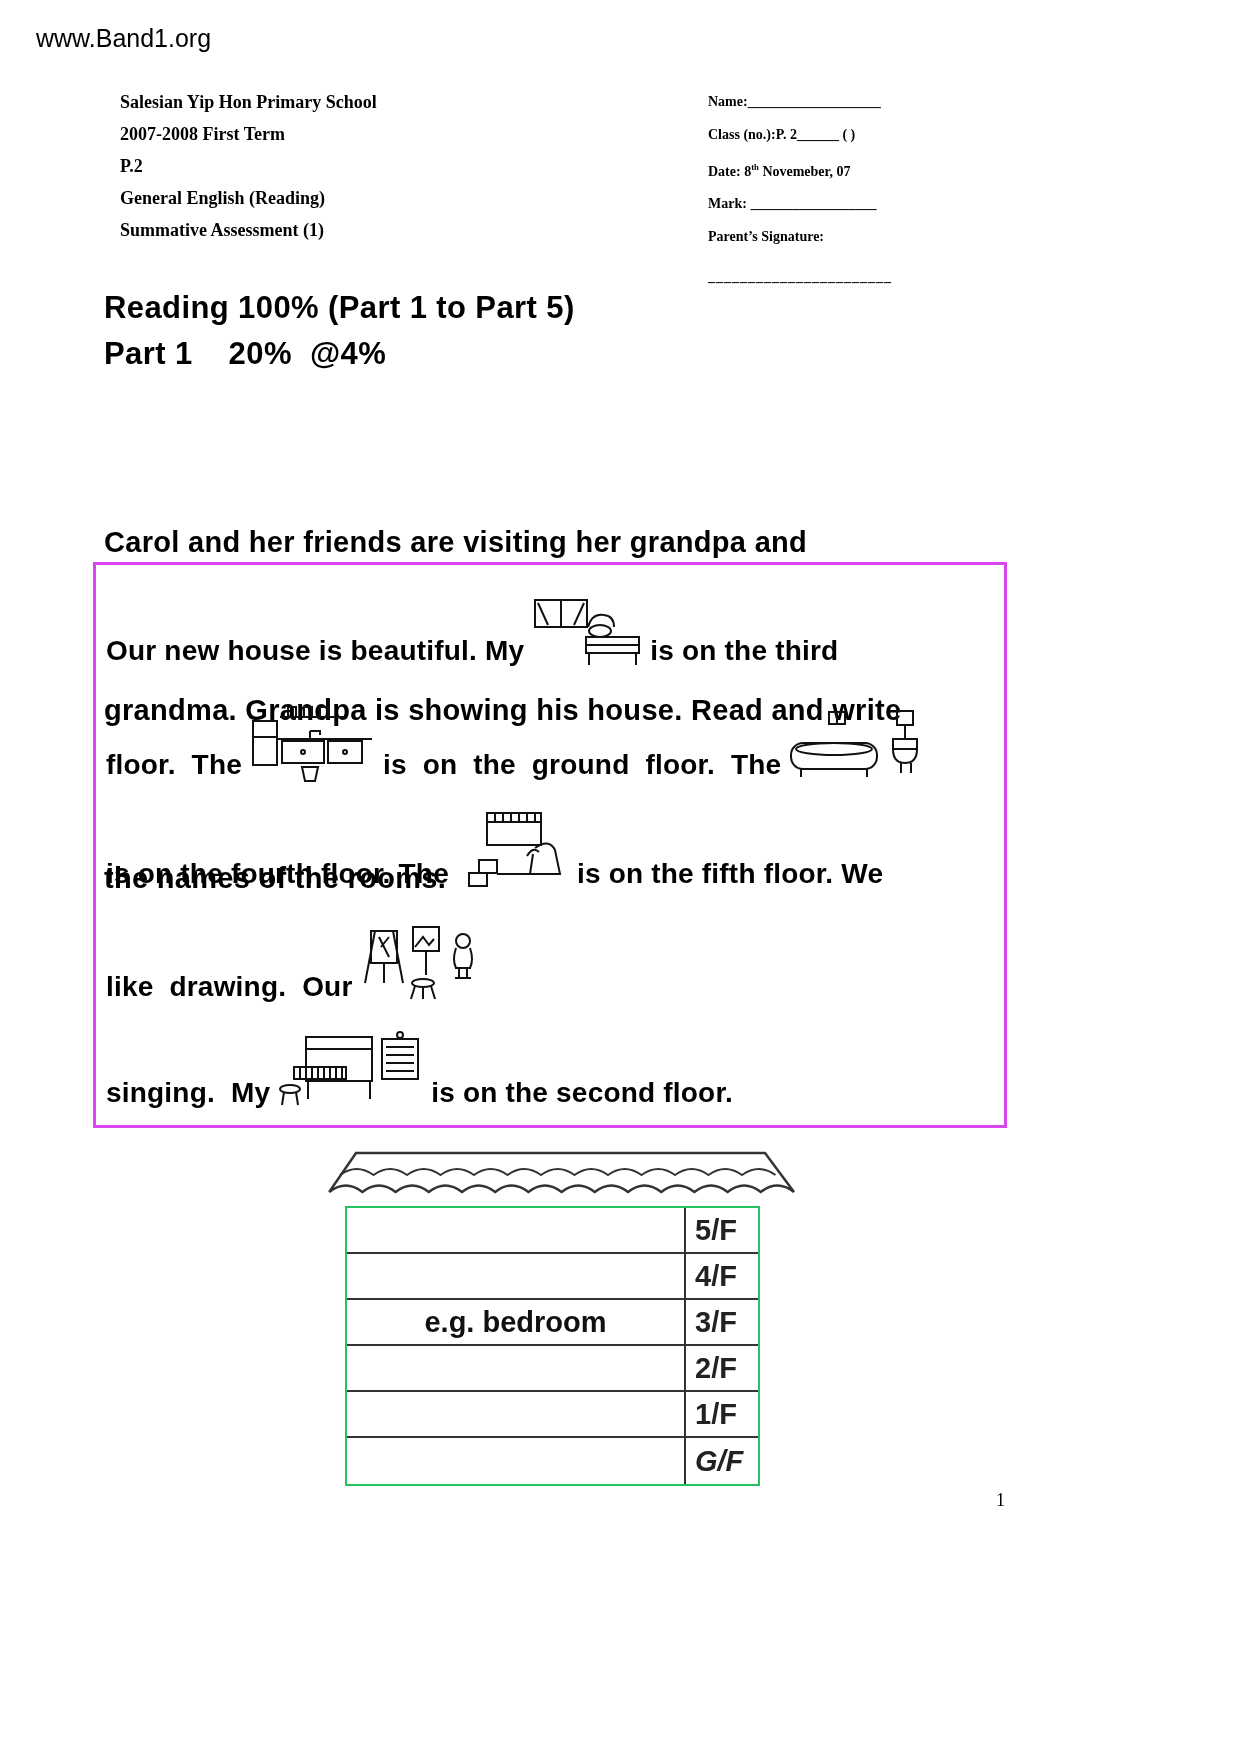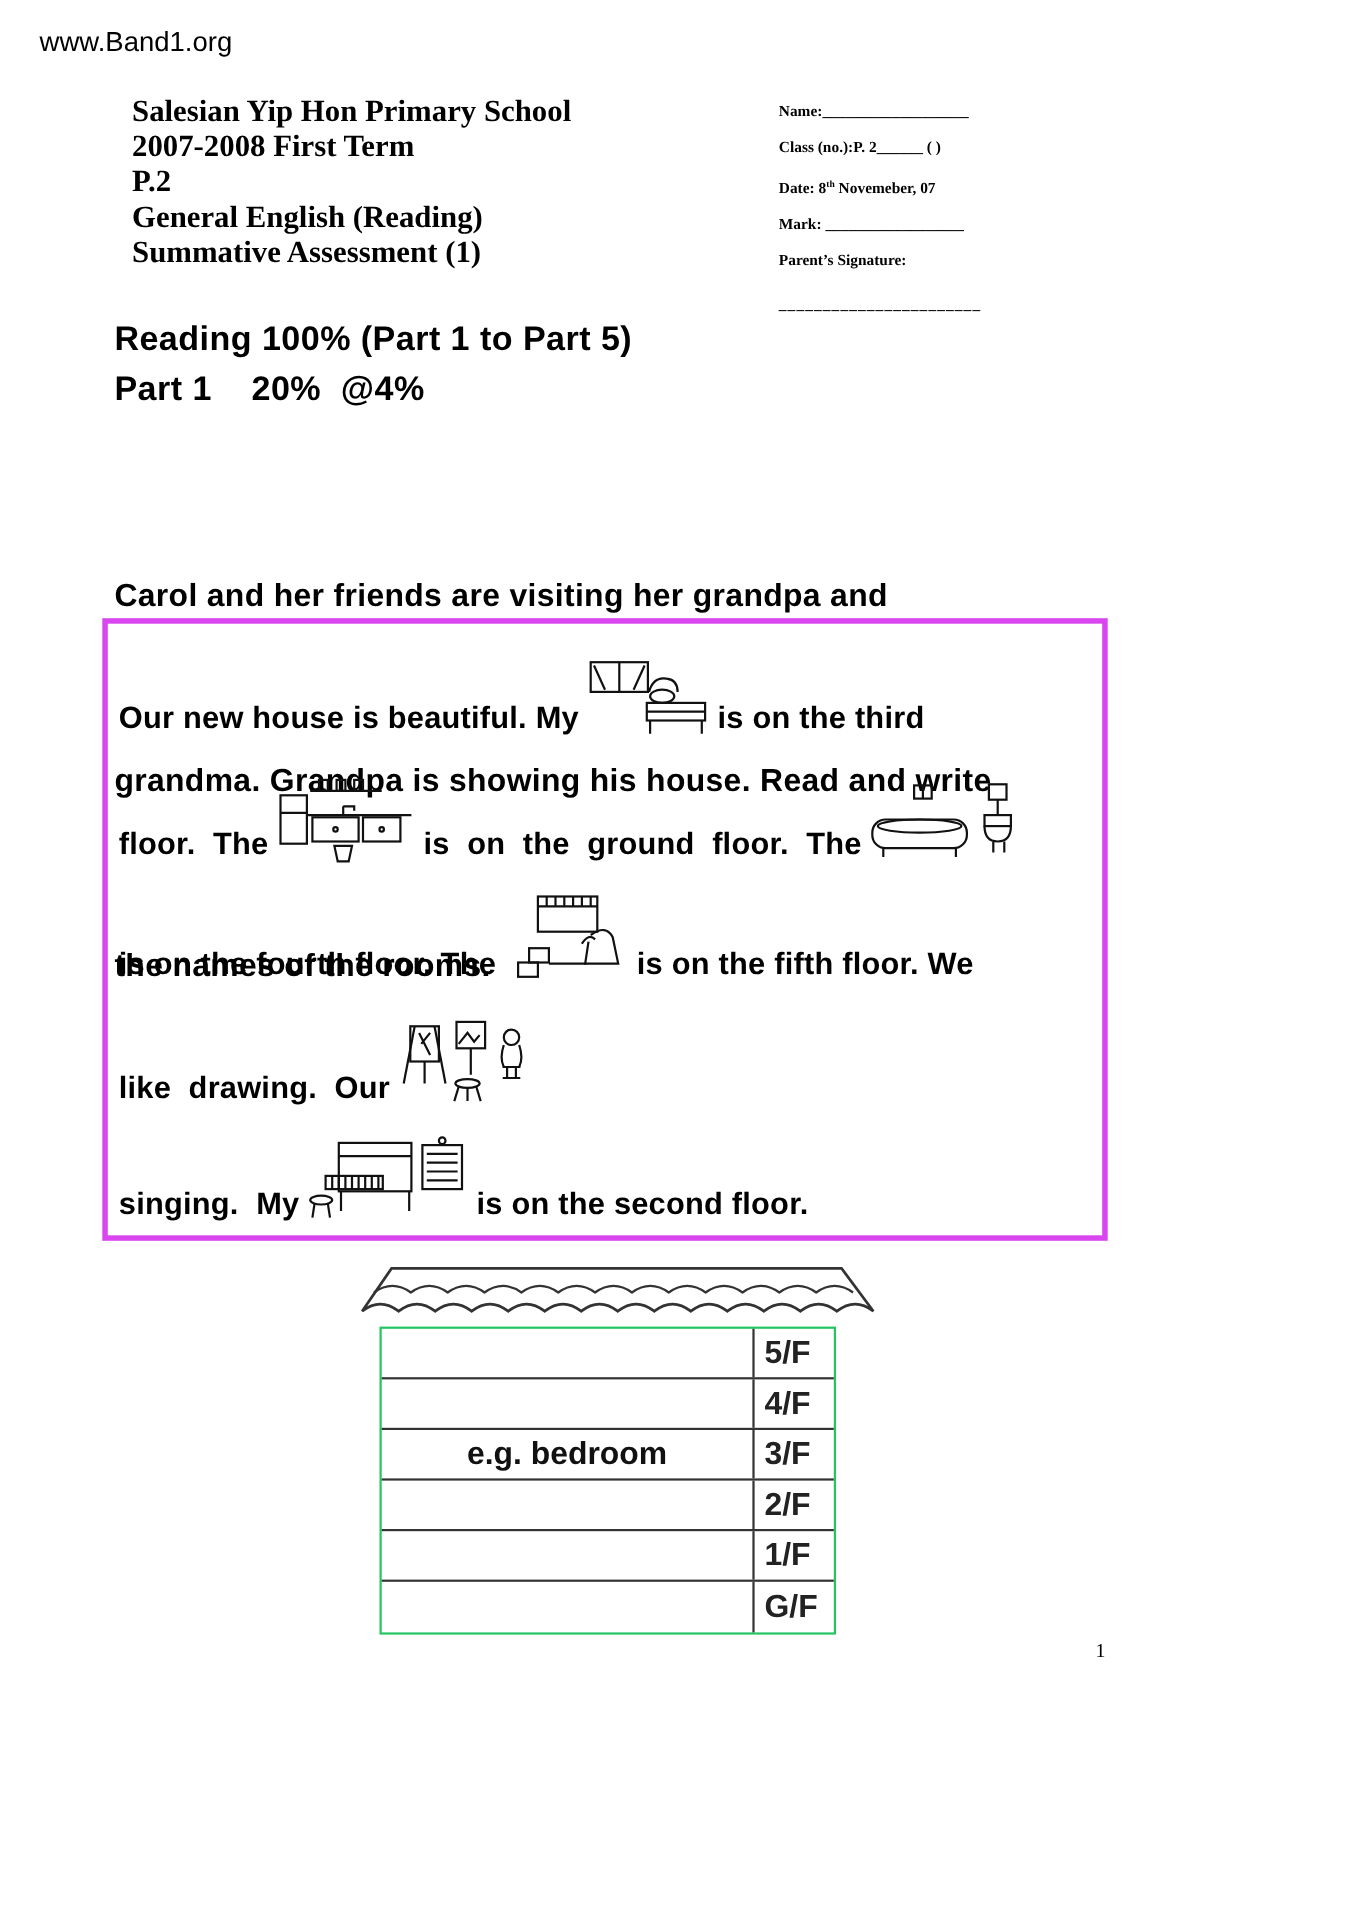--- a/index.html
+++ b/index.html
@@ -8,21 +8,21 @@
     position:relative; width:1240px; height:1754px; margin:0 auto;
     background:#ffffff; color:#000; overflow:hidden;
     font-family:"Liberation Serif", serif;
   }
   .watermark {
     position:absolute; left:36px; top:24px;
     font-family:"Liberation Sans", sans-serif; font-size:25px; color:#000;
   }
   .school-info {
     position:absolute; left:120px; top:86px;
-    font-weight:bold; font-size:28px; line-height:32px;
+    font-weight:bold; font-size:18px; line-height:32px;
   }
   .student-fields {
     position:absolute; left:708px; top:86px;
     font-weight:bold; font-size:14px; line-height:32.5px;
   }
   .student-fields .sig-line { margin-top:8px; letter-spacing:1px; }
   .sup { font-size:0.62em; vertical-align:super; }
   .title {
     position:absolute; left:104px; top:290px;
     font-family:"Liberation Sans", sans-serif; font-weight:bold; font-size:31px; letter-spacing:0.4px;
@@ -33,21 +33,21 @@
     font-family:"Liberation Sans", sans-serif; font-weight:bold; font-size:31px; letter-spacing:0.4px;
     white-space:pre;
   }
   .instructions {
     position:absolute; left:104px; top:402px;
     font-family:"Liberation Sans", sans-serif; font-weight:bold; font-size:29px;
     line-height:56px; letter-spacing:0.3px; white-space:pre;
   }
   .passage-box {
     position:absolute; left:93px; top:562px; width:914px; height:566px;
-    border:5px solid #d946ef; overflow:hidden;
+    border:3px solid #d946ef; overflow:hidden;
   }
   .passage-line {
     position:absolute; left:10px; right:10px;
     display:flex; align-items:flex-end;
     font-family:"Liberation Sans", sans-serif; font-weight:bold; font-size:28px;
     white-space:pre; letter-spacing:0.2px;
   }
   .passage-line:nth-child(1){ top:24px;  height:80px; }
   .passage-line:nth-child(2){ top:130px; height:88px; }
   .passage-line:nth-child(3){ top:241px; height:86px; }
@@ -56,21 +56,21 @@
   .passage-icon { margin:0 8px; flex:0 0 auto; }
   .passage-icon svg { display:block; }
   .passage-text { display:inline-block; padding-bottom:2px; }
 
   .house-roof { position:absolute; left:324px; top:1148px; }
   .house-table {
     position:absolute; left:345px; top:1206px; width:415px;
     border:2px solid #22c55e; background:#fff;
   }
   .floor-row { display:flex; height:46px; border-bottom:2px solid #333; }
-  .floor-row:last-child { border-bottom:none; }
+  .floor-row:last-child { border-bottom:none;font-style:italic; }
   .floor-answer {
     flex:1; display:flex; align-items:center; justify-content:center;
     font-family:"Liberation Sans", sans-serif; font-weight:bold; font-size:29px; color:#111;
   }
   .floor-label {
     width:74px; border-left:2px solid #333;
     display:flex; align-items:center; padding-left:9px;
     font-family:"Liberation Sans", sans-serif; font-weight:bold; font-size:29px; color:#222;
   }
   .page-number { position:absolute; left:996px; top:1490px; font-size:18px; }

